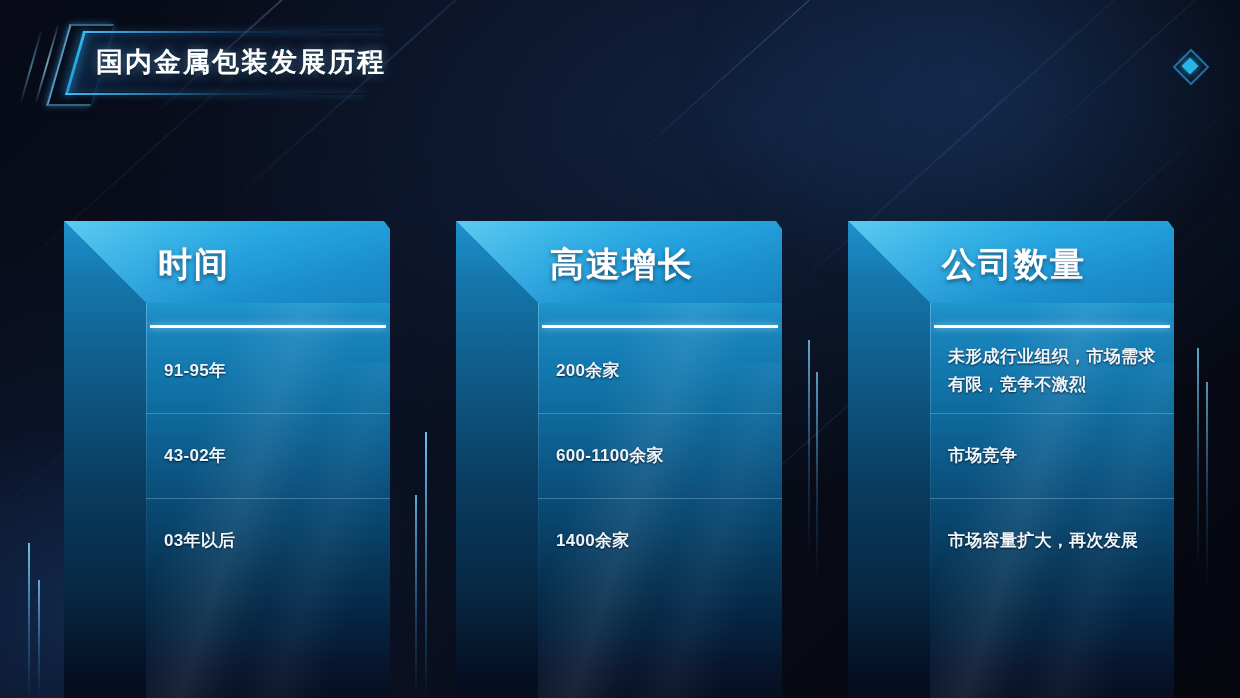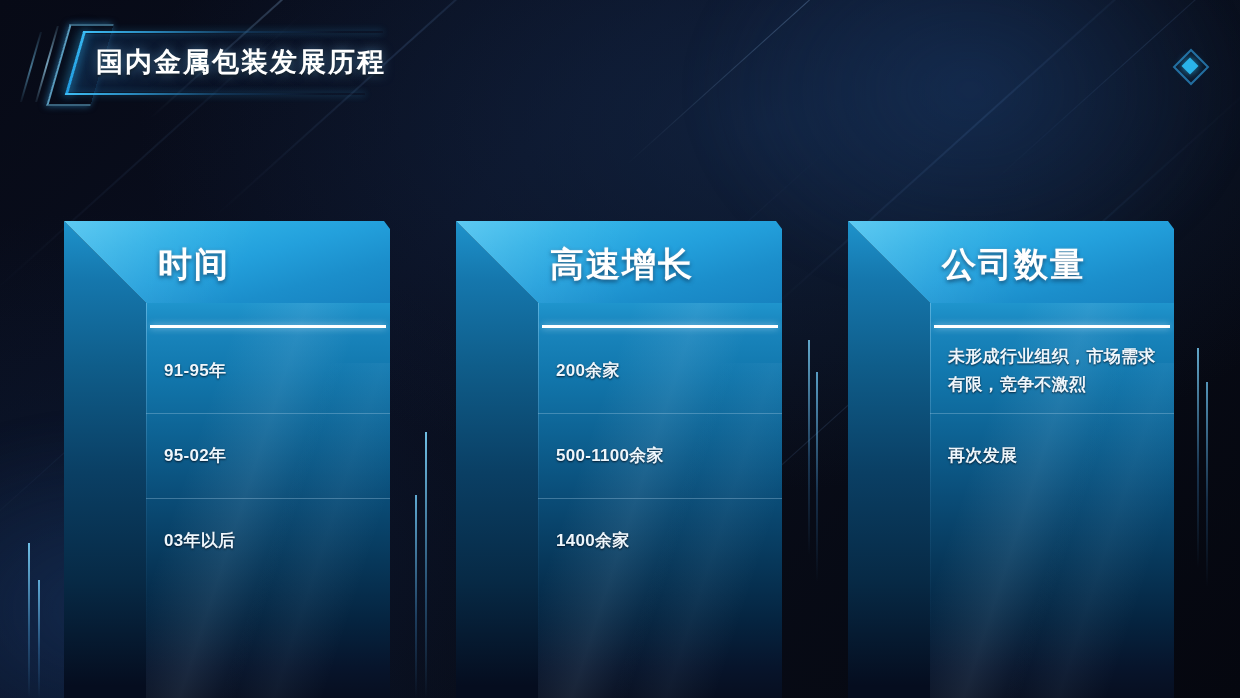--- a/index.html
+++ b/index.html
@@ -224,21 +224,21 @@
     <div class="front">
       <div class="sheen"></div>
       <div class="sheen2"></div>
       <div class="hdr-strip"></div>
       <div class="hdr-rule"></div>
       <div class="rows">
         <div class="row">
             <span class="cell">91-95年</span>
           </div>
         <div class="row">
-            <span class="cell">95-02年</span>
+            <span class="cell">43-02年</span>
           </div>
         <div class="row">
             <span class="cell">03年以后</span>
           </div>
       </div>
     </div>
     <div class="edge-left-line"></div>
   </div>
 
   <div class="col" style="left:456px;">
@@ -250,21 +250,21 @@
     <div class="front">
       <div class="sheen"></div>
       <div class="sheen2"></div>
       <div class="hdr-strip"></div>
       <div class="hdr-rule"></div>
       <div class="rows">
         <div class="row">
             <span class="cell">200余家</span>
           </div>
         <div class="row">
-            <span class="cell">500-1100余家</span>
+            <span class="cell">600-1100余家</span>
           </div>
         <div class="row">
             <span class="cell">1400余家</span>
           </div>
       </div>
     </div>
     <div class="edge-left-line"></div>
   </div>
 
   <div class="col" style="left:848px;">
@@ -276,20 +276,23 @@
     <div class="front">
       <div class="sheen"></div>
       <div class="sheen2"></div>
       <div class="hdr-strip"></div>
       <div class="hdr-rule"></div>
       <div class="rows">
         <div class="row tall">
             <span class="cell">未形成行业组织，市场需求有限，竞争不激烈</span>
           </div>
         <div class="row">
-            <span class="cell">再次发展</span>
+            <span class="cell">市场竞争</span>
+          </div>
+        <div class="row">
+            <span class="cell">市场容量扩大，再次发展</span>
           </div>
       </div>
     </div>
     <div class="edge-left-line"></div>
   </div>
 
 </div>
 
 </body></html>

